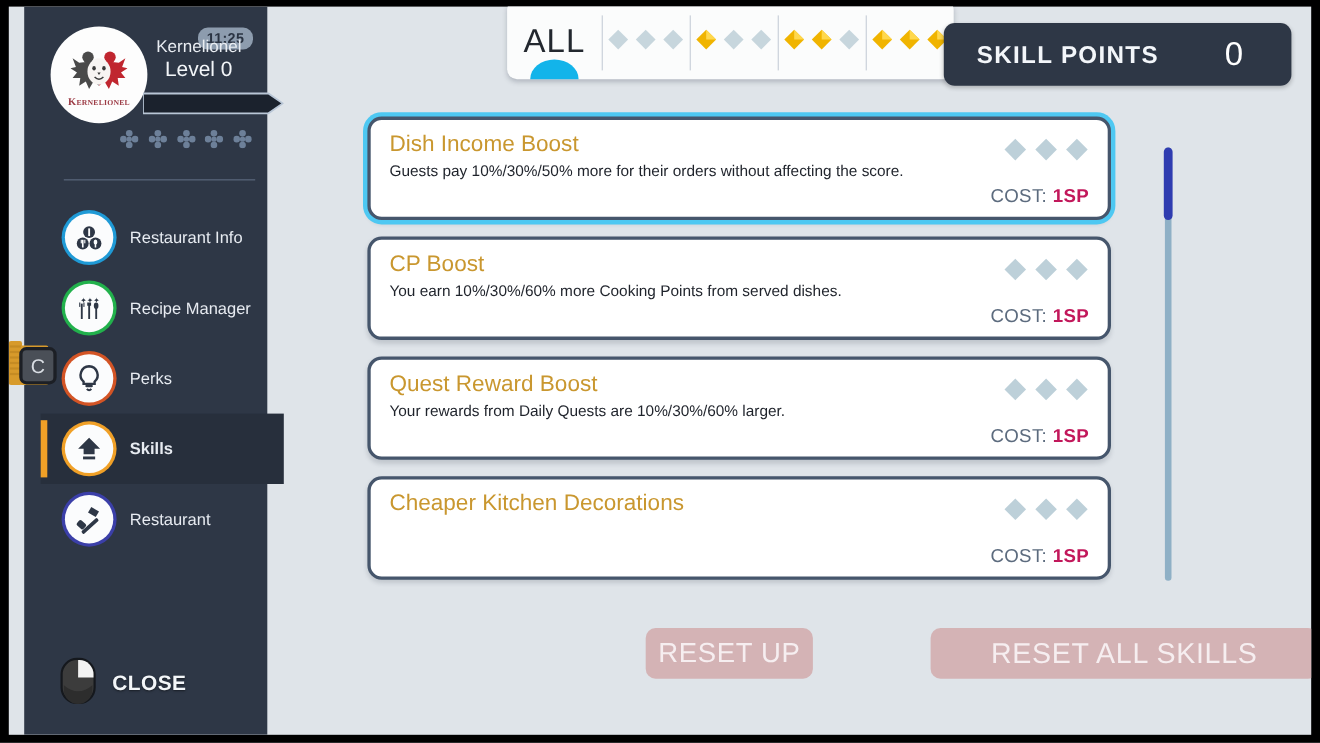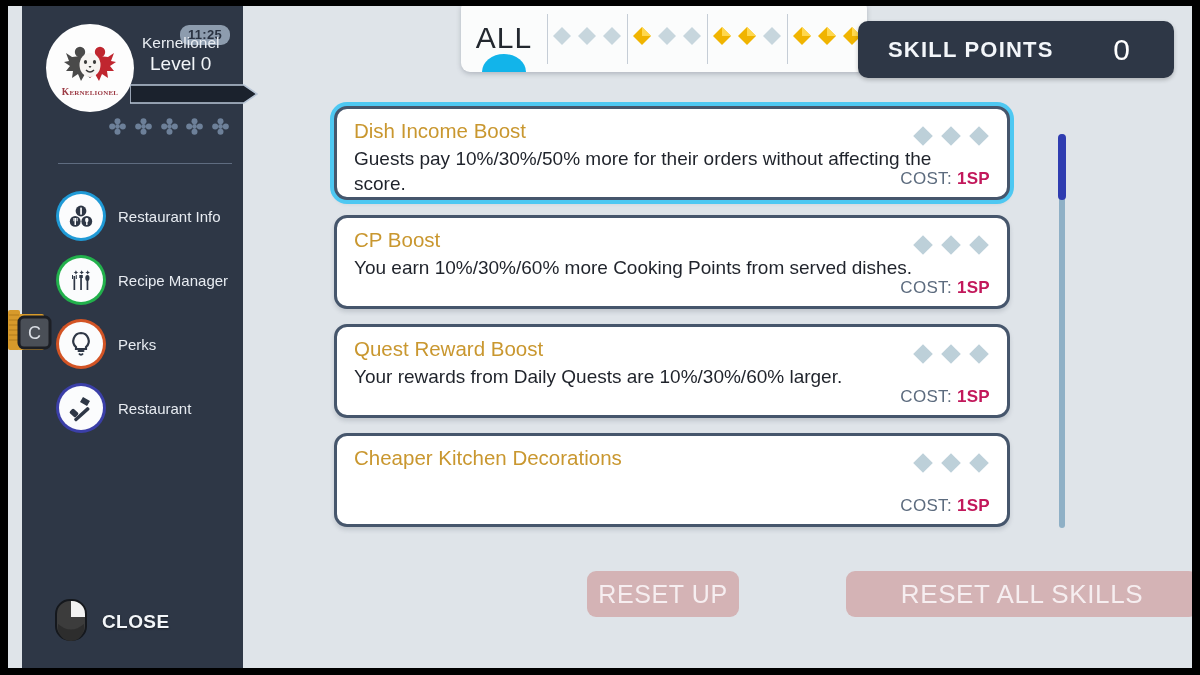--- a/index.html
+++ b/index.html
@@ -174,21 +174,21 @@
     box-shadow: 0 3px 4px rgba(90,100,115,.22);
   }
   .card.selected {
     border-color: #46566c;
     box-shadow: 0 0 0 4px #4ec8f2, 0 3px 4px rgba(90,100,115,.22);
   }
   .card-title {
     color: #c9972f; font-size: 20.5px; line-height: 1.2;
   }
   .card-desc {
-    color: #1f232b; font-size: 19px; line-height: 1.32;
+    color: #1f232b; font-size: 14px; line-height: 1.32;
     margin-top: 2px; padding-right: 10px;
   }
   .card-diamonds {
     position: absolute; right: 16px; top: 15px;
     display: flex; gap: 4px;
   }
   .card-cost {
     position: absolute; right: 17px; bottom: 8px;
     font-size: 17px; color: #5c6b7e; letter-spacing: .3px;
   }
@@ -353,20 +353,29 @@
           <div class="menu-icon" style="box-shadow:0 0 0 3px #d35425">
             <svg width="30" height="30" viewBox="0 0 30 30">
               <path d="M15 4 a8 8 0 0 1 5 14 v2 h-10 v-2 a8 8 0 0 1 5 -14 z" fill="none" stroke="#2e3746" stroke-width="2.2"></path>
               <rect x="11.5" y="21" width="7" height="2" rx="1" fill="#2e3746"></rect>
               <path d="M13 24.5 q2 2.5 4 0" stroke="#2e3746" stroke-width="2" fill="none"></path>
             </svg>
           </div>
           <div class="menu-label">Perks</div>
         </div>
 
+        <div class="menu-item active">
+          <div class="menu-icon" style="box-shadow:0 0 0 3px #f0a027">
+            <svg width="30" height="30" viewBox="0 0 30 30">
+              <path d="M15 5 L25 15 L20 15 L20 20 L10 20 L10 15 L5 15 Z" fill="#2e3746"></path>
+              <rect x="9.5" y="22" width="11" height="2.6" fill="#2e3746"></rect>
+            </svg>
+          </div>
+          <div class="menu-label">Skills</div>
+        </div>
 
         <div class="menu-item">
           <div class="menu-icon" style="box-shadow:0 0 0 3px #3b3fa8">
             <svg width="30" height="30" viewBox="0 0 30 30">
               <g fill="#2e3746">
                 <rect x="6" y="20" width="19" height="3.4" rx="1.2" transform="rotate(-42 15 21)"></rect>
                 <path d="M17 4 l7 4 l-3 5 l-7 -4 z"></path>
                 <rect x="4" y="17" width="8" height="6" rx="1.6" transform="rotate(42 8 20)"></rect>
               </g>
             </svg>

